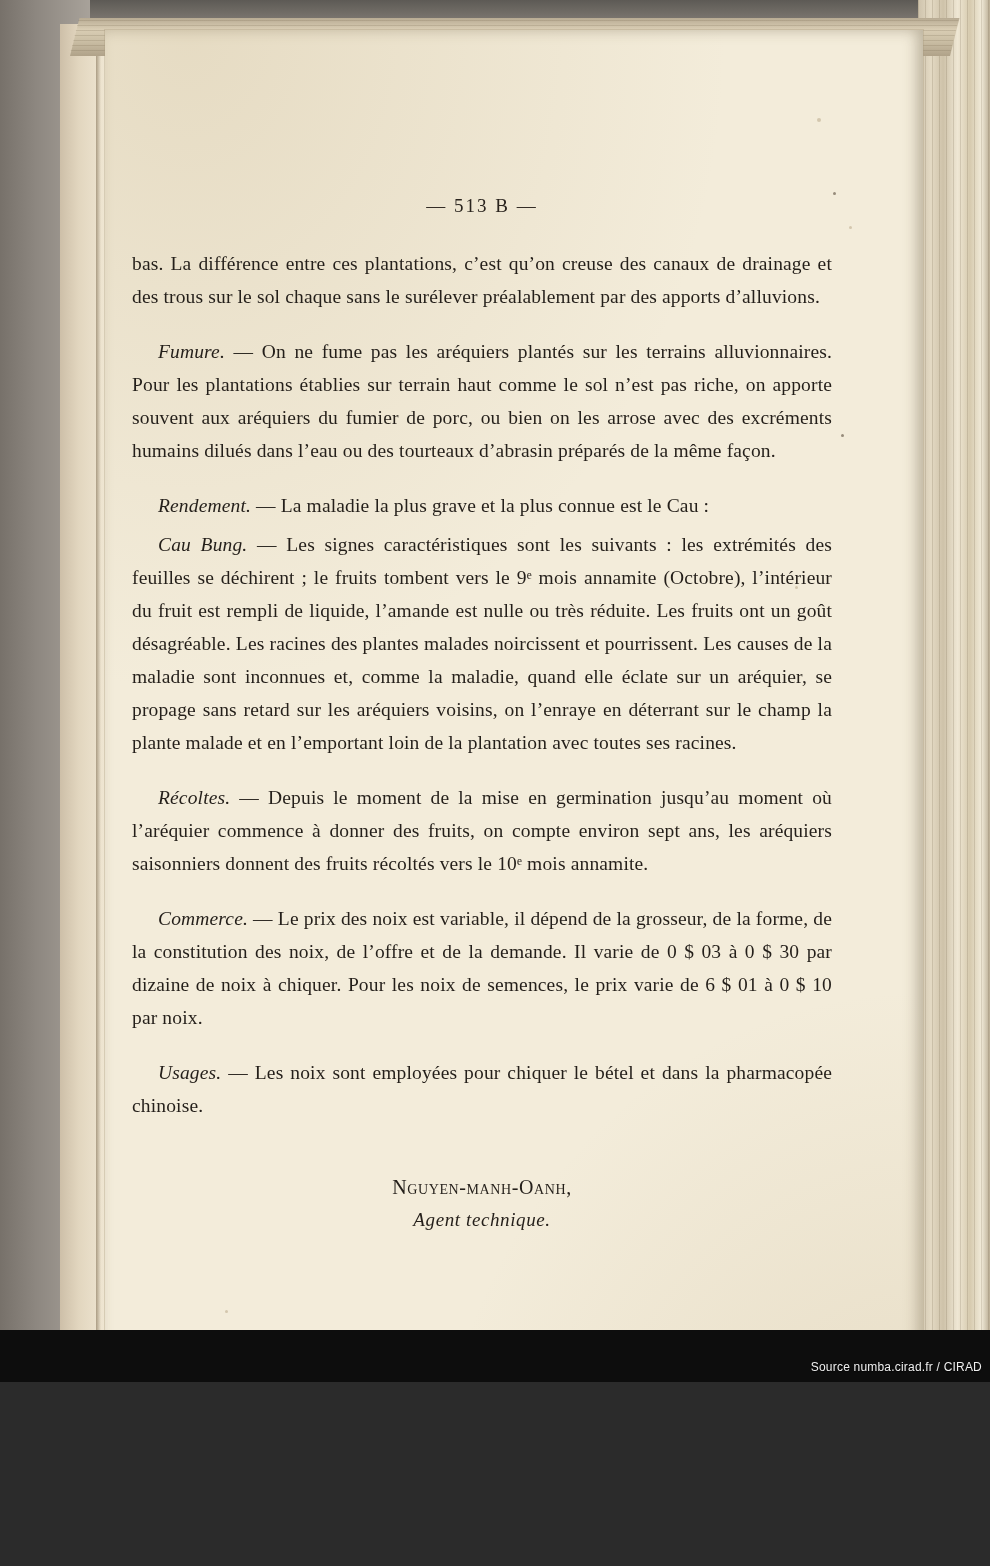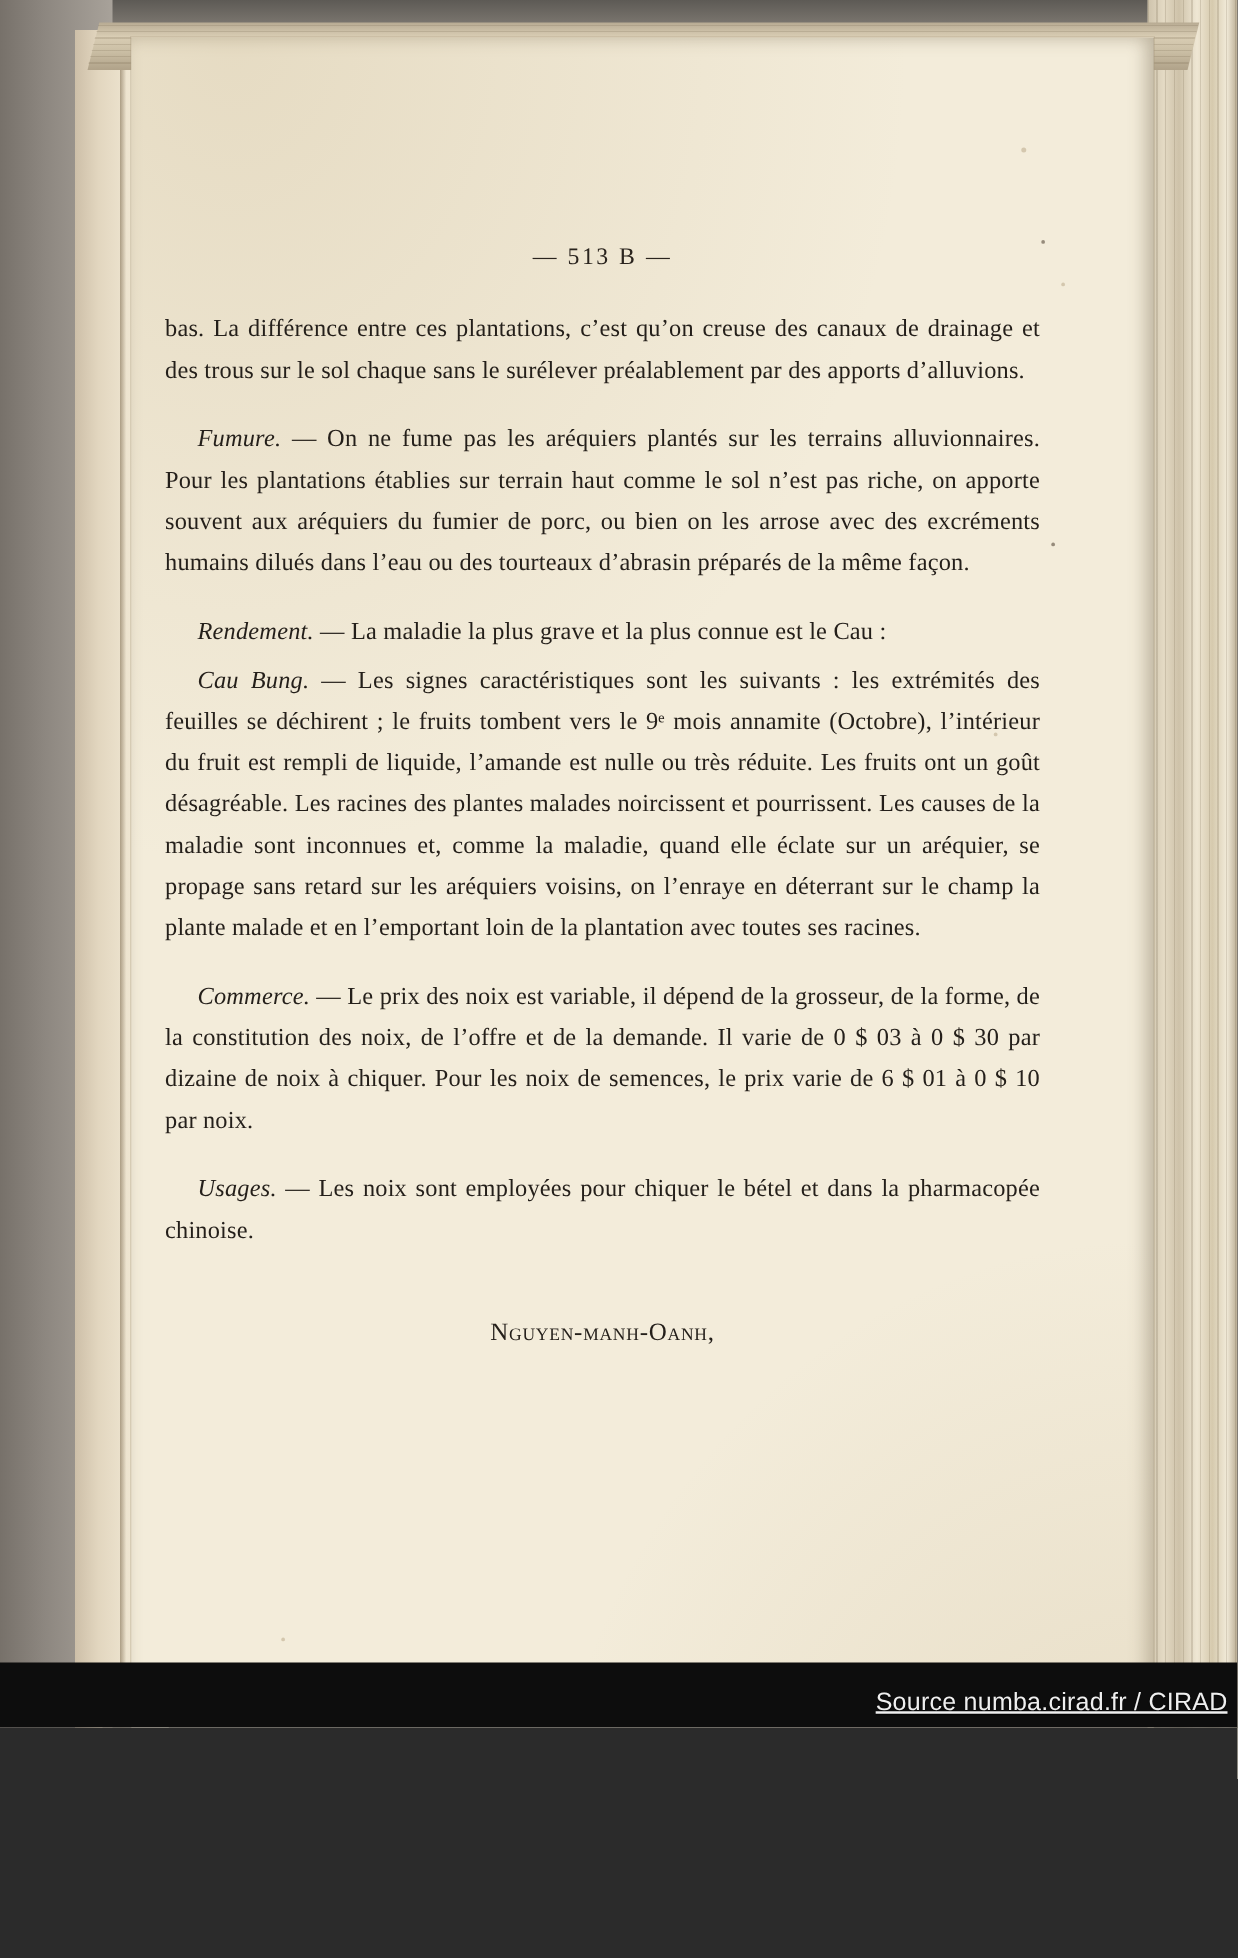--- a/index.html
+++ b/index.html
@@ -161,24 +161,23 @@
     opacity: .7;
   }
 
   
   .credit {
     position: absolute;
     right: 8px;
     bottom: 8px;
     color: #efefef;
     font-family: "Liberation Sans", sans-serif;
-    font-size: 20px;
+    font-size: 12px;
     letter-spacing: .2px;
     text-shadow: 0 1px 1px rgba(0,0,0,.8);
-    text-decoration: underline;
   }
 </style>
 </head>
 <body>
 
 <div class="page">
 
   <div class="bg-top-dark"></div>
   <div class="bg-left-dark"></div>
 
@@ -217,32 +216,36 @@
       </p>
 
       <p class="para indent tight">
         <span class="term">Rendement.</span><span> — La maladie la plus grave et la plus connue est le Cau :</span>
       </p>
 
       <p class="para indent">
         <span class="term">Cau Bung.</span><span> — Les signes caractéristiques sont les suivants : les extrémités des feuilles se déchirent ; le fruits tombent vers le 9ᵉ mois annamite (Octobre), l’intérieur du fruit est rempli de liquide, l’amande est nulle ou très réduite. Les fruits ont un goût désagréable. Les racines des plantes malades noircissent et pourrissent. Les causes de la maladie sont inconnues et, comme la maladie, quand elle éclate sur un aréquier, se propage sans retard sur les aréquiers voisins, on l’enraye en déterrant sur le champ la plante malade et en l’emportant loin de la plantation avec toutes ses racines.</span>
       </p>
 
+      <p class="para indent">
+        <span class="term">Récoltes.</span><span> — Depuis le moment de la mise en germination jusqu’au moment où l’aréquier commence à donner des fruits, on compte environ sept ans, les aréquiers saisonniers donnent des fruits récoltés vers le 10ᵉ mois annamite.</span>
+      </p>
 
 
       <p class="para indent">
         <span class="term">Commerce.</span><span> — Le prix des noix est variable, il dépend de la grosseur, de la forme, de la constitution des noix, de l’offre et de la demande. Il varie de 0 $ 03 à 0 $ 30 par dizaine de noix à chiquer. Pour les noix de semences, le prix varie de 6 $ 01 à 0 $ 10 par noix.</span>
       </p>
 
       <p class="para indent">
         <span class="term">Usages.</span><span> — Les noix sont employées pour chiquer le bétel et dans la pharmacopée chinoise.</span>
       </p>
 
       <div class="sig">
         <div class="name">Nguyen-manh-Oanh,</div>
+        <div class="role">Agent technique.</div>
       </div>
 
     </div>
   </div>
 
   <div class="bg-bottom-dark"></div>
   <div class="credit">Source numba.cirad.fr / CIRAD</div>
 
 </div>
 

